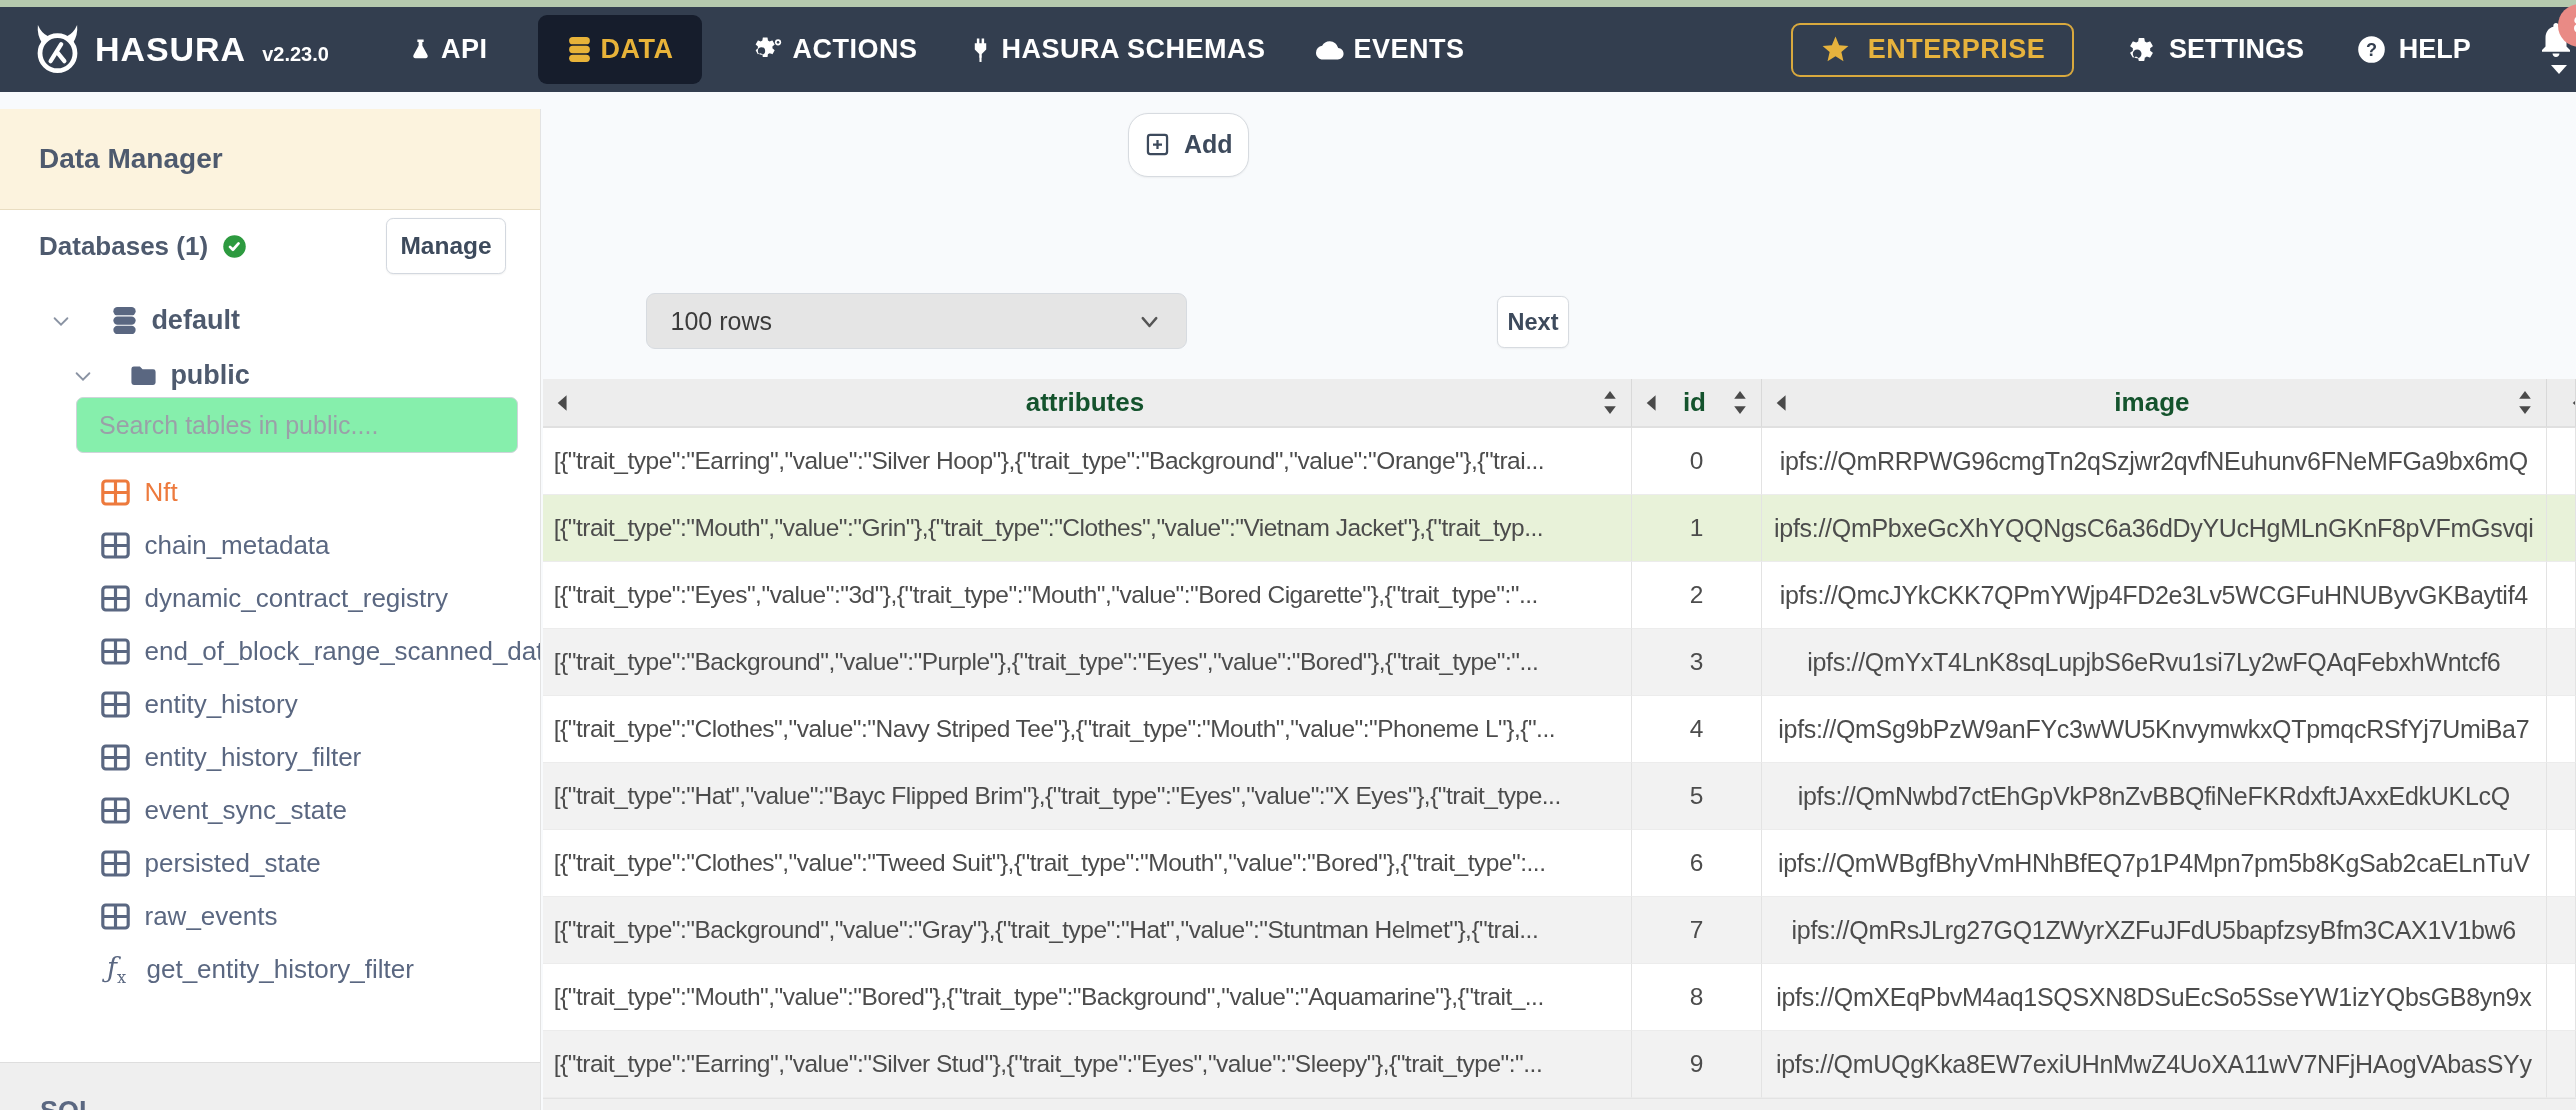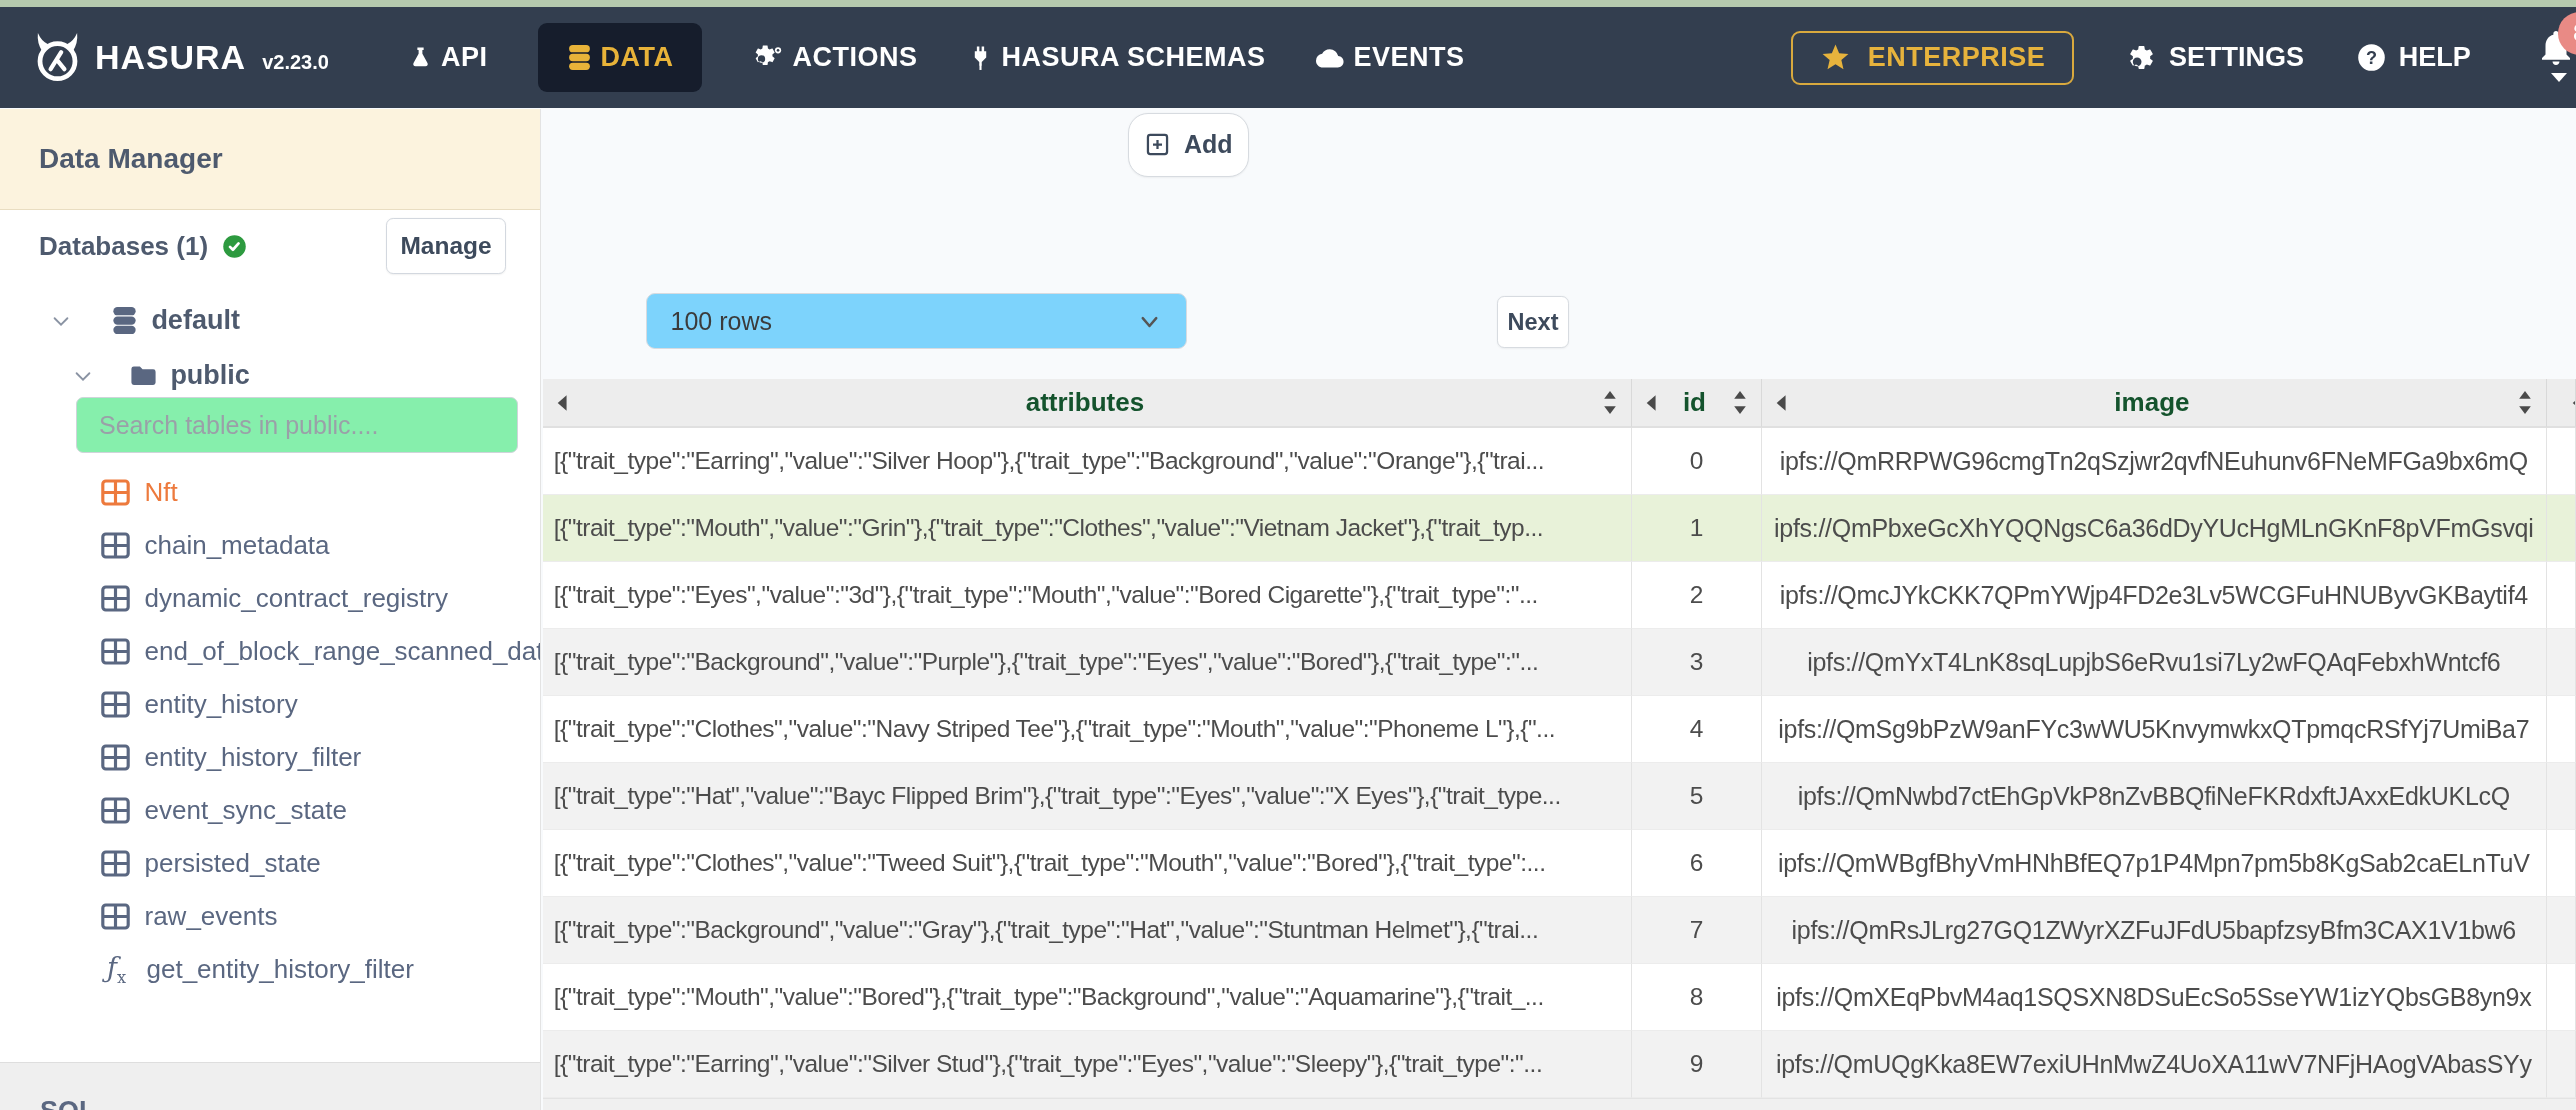--- a/index.html
+++ b/index.html
@@ -2,21 +2,21 @@
 <html style="font-size:14.5px"><head>
 <meta charset="utf-8">
 <style>
   * { box-sizing: border-box; margin: 0; padding: 0; }
   html,body { width:2576px; height:1110px; overflow:hidden; background:#f8fafc;
     font-family:"Liberation Sans","DejaVu Sans",sans-serif; }
 
   .top-strip { position:absolute; top:0; left:0; width:2576px; height:7.2px; background:#b5c9ae; }
 
   
-  .navbar { position:absolute; top:7.2px; left:0; width:2576px; height:101px;
+  .navbar { position:absolute; top:7.2px; left:0; width:2576px; height:85px;
     background:#333e4f; display:flex; align-items:center; color:#fff; }
   .logo-group { display:flex; align-items:center; padding-left:31px; }
   .brand { font-size:34px; font-weight:bold; letter-spacing:0.9px; margin-left:11px; }
   .version { font-size:20px; margin-left:16.3px; margin-top:9px; font-weight:bold; }
   .nav-items { display:flex; align-items:center; margin-left:79px; gap:51px; }
   .nav-item { display:flex; align-items:center; gap:8px; font-size:27px; font-weight:bold;
     letter-spacing:0.5px; cursor:pointer; white-space:nowrap; }
   .nav-item.active { background:#161d2c; color:#e8b339; border-radius:9px; padding:0 29px; height:69px; }
   .nav-right { margin-left:auto; display:flex; align-items:center; gap:53px; }
   .enterprise-btn { display:flex; align-items:center; gap:16.3px; border:2.7px solid #d9a93e; color:#e7b33d;
@@ -56,21 +56,21 @@
   .fx-glyph sub { font-size:16.3px; font-style:normal; }
   .sidebar-bottom { position:absolute; bottom:0; left:0; right:0; height:49px; background:#efefef;
     border-top:1.8px solid #dedede; overflow:hidden; padding:33px 0 0 40px; font-size:27px; font-weight:bold;
     color:#5a6781; cursor:pointer; }
 
   
   .main { position:absolute; top:109px; left:541px; width:2035px; height:1002px; background:#f8fafc; }
   .add-btn { position:absolute; left:587px; top:3.6px; width:121px; height:64px; background:#fff;
     border:1.8px solid #d7dbe0; border-radius:20px; display:flex; align-items:center; justify-content:center;
     gap:12.7px; font-size:25px; font-weight:bold; color:#3d4a5c; cursor:pointer; box-shadow:0 0.9px 1.8px rgba(0,0,0,.05); }
-  .rows-select { position:absolute; left:105px; top:184px; width:541px; height:56px; background:#7dd3fc;
+  .rows-select { position:absolute; left:105px; top:184px; width:541px; height:56px; background:#e5e5e5;
     border:1.8px solid #d7dbe0; border-radius:9px; display:flex; align-items:center; padding:0 23.5px;
     font-size:25px; color:#3b3b3b; cursor:pointer;gap:15px; }
   .rows-select .chev { margin-left:auto; }
   .next-btn { position:absolute; left:956px; top:187px; width:72px; height:52px; background:#fff;
     border:1.8px solid #d7dbe0; border-radius:7.2px; display:flex; align-items:center; justify-content:center;
     font-size:23.5px; font-weight:bold; color:#3d4a5c; cursor:pointer; box-shadow:0 0.9px 1.8px rgba(0,0,0,.05); }
 
   
   .data-table { position:absolute; left:1.8px; top:270px; width:2033px; }
   .thead, .tr { display:grid; grid-template-columns:1089px 130px 785px 29px; }

